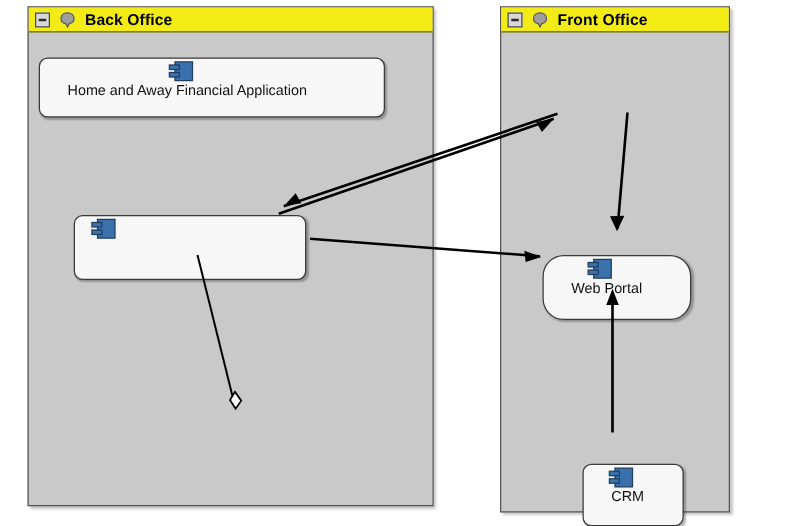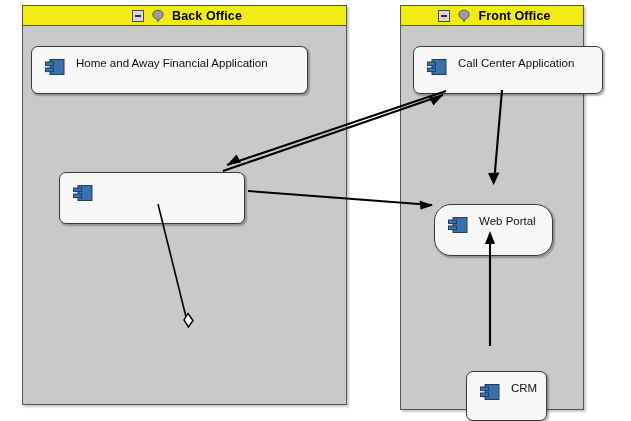--- a/index.html
+++ b/index.html
@@ -28,21 +28,20 @@
   }
   .package-header {
     position: relative;
     height: 20px;
     background: #f2eb16;
     border-bottom: 1px solid #555555;
     display: flex;
     align-items: center;
     padding-left: 5px;
     box-sizing: border-box;
-    justify-content: center;
   }
   .collapse-box {
     width: 12px;
     height: 12px;
     background: #d8d8d8;
     border: 1px solid #4a4a4a;
     box-sizing: border-box;
     position: relative;
     flex: 0 0 auto;
   }
@@ -79,24 +78,25 @@
     position: absolute;
     background: #f7f7f7;
     border: 1px solid #3a3a3a;
     border-radius: 7px;
     box-sizing: border-box;
     box-shadow: 1.5px 1.5px 1.5px rgba(0,0,0,0.28);
   }
   .component-row {
     position: absolute;
     left: 12px;
-    top: 10px;
+    top: 0;
     display: flex;
-    align-items: flex-start;
+    align-items: center;
     white-space: nowrap;
+    flex-direction: column;
   }
   .comp-icon {
     flex: 0 0 auto;
     display: block;
   }
   .comp-label {
     font-size: 11.5px;
     color: #101010;
     margin-left: 10px;
     white-space: nowrap;
@@ -159,30 +159,20 @@
   <div class="package" style="left:400px; top:5px; width:184px; height:405px;">
     <div class="package-header">
       <div class="collapse-box"></div>
       <svg class="pkg-glyph" width="14" height="14" viewBox="0 0 14 14">
         <path d="M7 1.2 C10.1 1.2 12.2 3.2 12.2 5.7 C12.2 7.6 10.6 9.3 8.4 9.9 L7 12.6 L5.6 9.9 C3.4 9.3 1.8 7.6 1.8 5.7 C1.8 3.2 3.9 1.2 7 1.2 Z" fill="#9d9d9d" stroke="#5a5a5a" stroke-width="1"></path>
       </svg>
       <span class="package-title">Front Office</span>
     </div>
     <div class="package-body">
 
-      <div class="component" style="left:12px; top:20px; width:190px; height:48px;">
-        <div class="component-row">
-          <svg class="comp-icon" width="22" height="20" viewBox="0 0 22 20">
-            <rect x="6" y="2.5" width="14" height="15" fill="#3a71ad" stroke="#1f3d5e" stroke-width="1"></rect>
-            <rect x="1.5" y="5" width="8" height="3.6" fill="#3a71ad" stroke="#1f3d5e" stroke-width="1"></rect>
-            <rect x="1.5" y="11" width="8" height="3.6" fill="#3a71ad" stroke="#1f3d5e" stroke-width="1"></rect>
-          </svg>
-          <span class="comp-label">Call Center Application</span>
-        </div>
-      </div>
 
       <div class="component" style="left:33px; top:178px; width:119px; height:52px;border-radius:17px;">
         <div class="component-row">
           <svg class="comp-icon" width="22" height="20" viewBox="0 0 22 20">
             <rect x="6" y="2.5" width="14" height="15" fill="#3a71ad" stroke="#1f3d5e" stroke-width="1"></rect>
             <rect x="1.5" y="5" width="8" height="3.6" fill="#3a71ad" stroke="#1f3d5e" stroke-width="1"></rect>
             <rect x="1.5" y="11" width="8" height="3.6" fill="#3a71ad" stroke="#1f3d5e" stroke-width="1"></rect>
           </svg>
           <span class="comp-label">Web Portal</span>
         </div>

